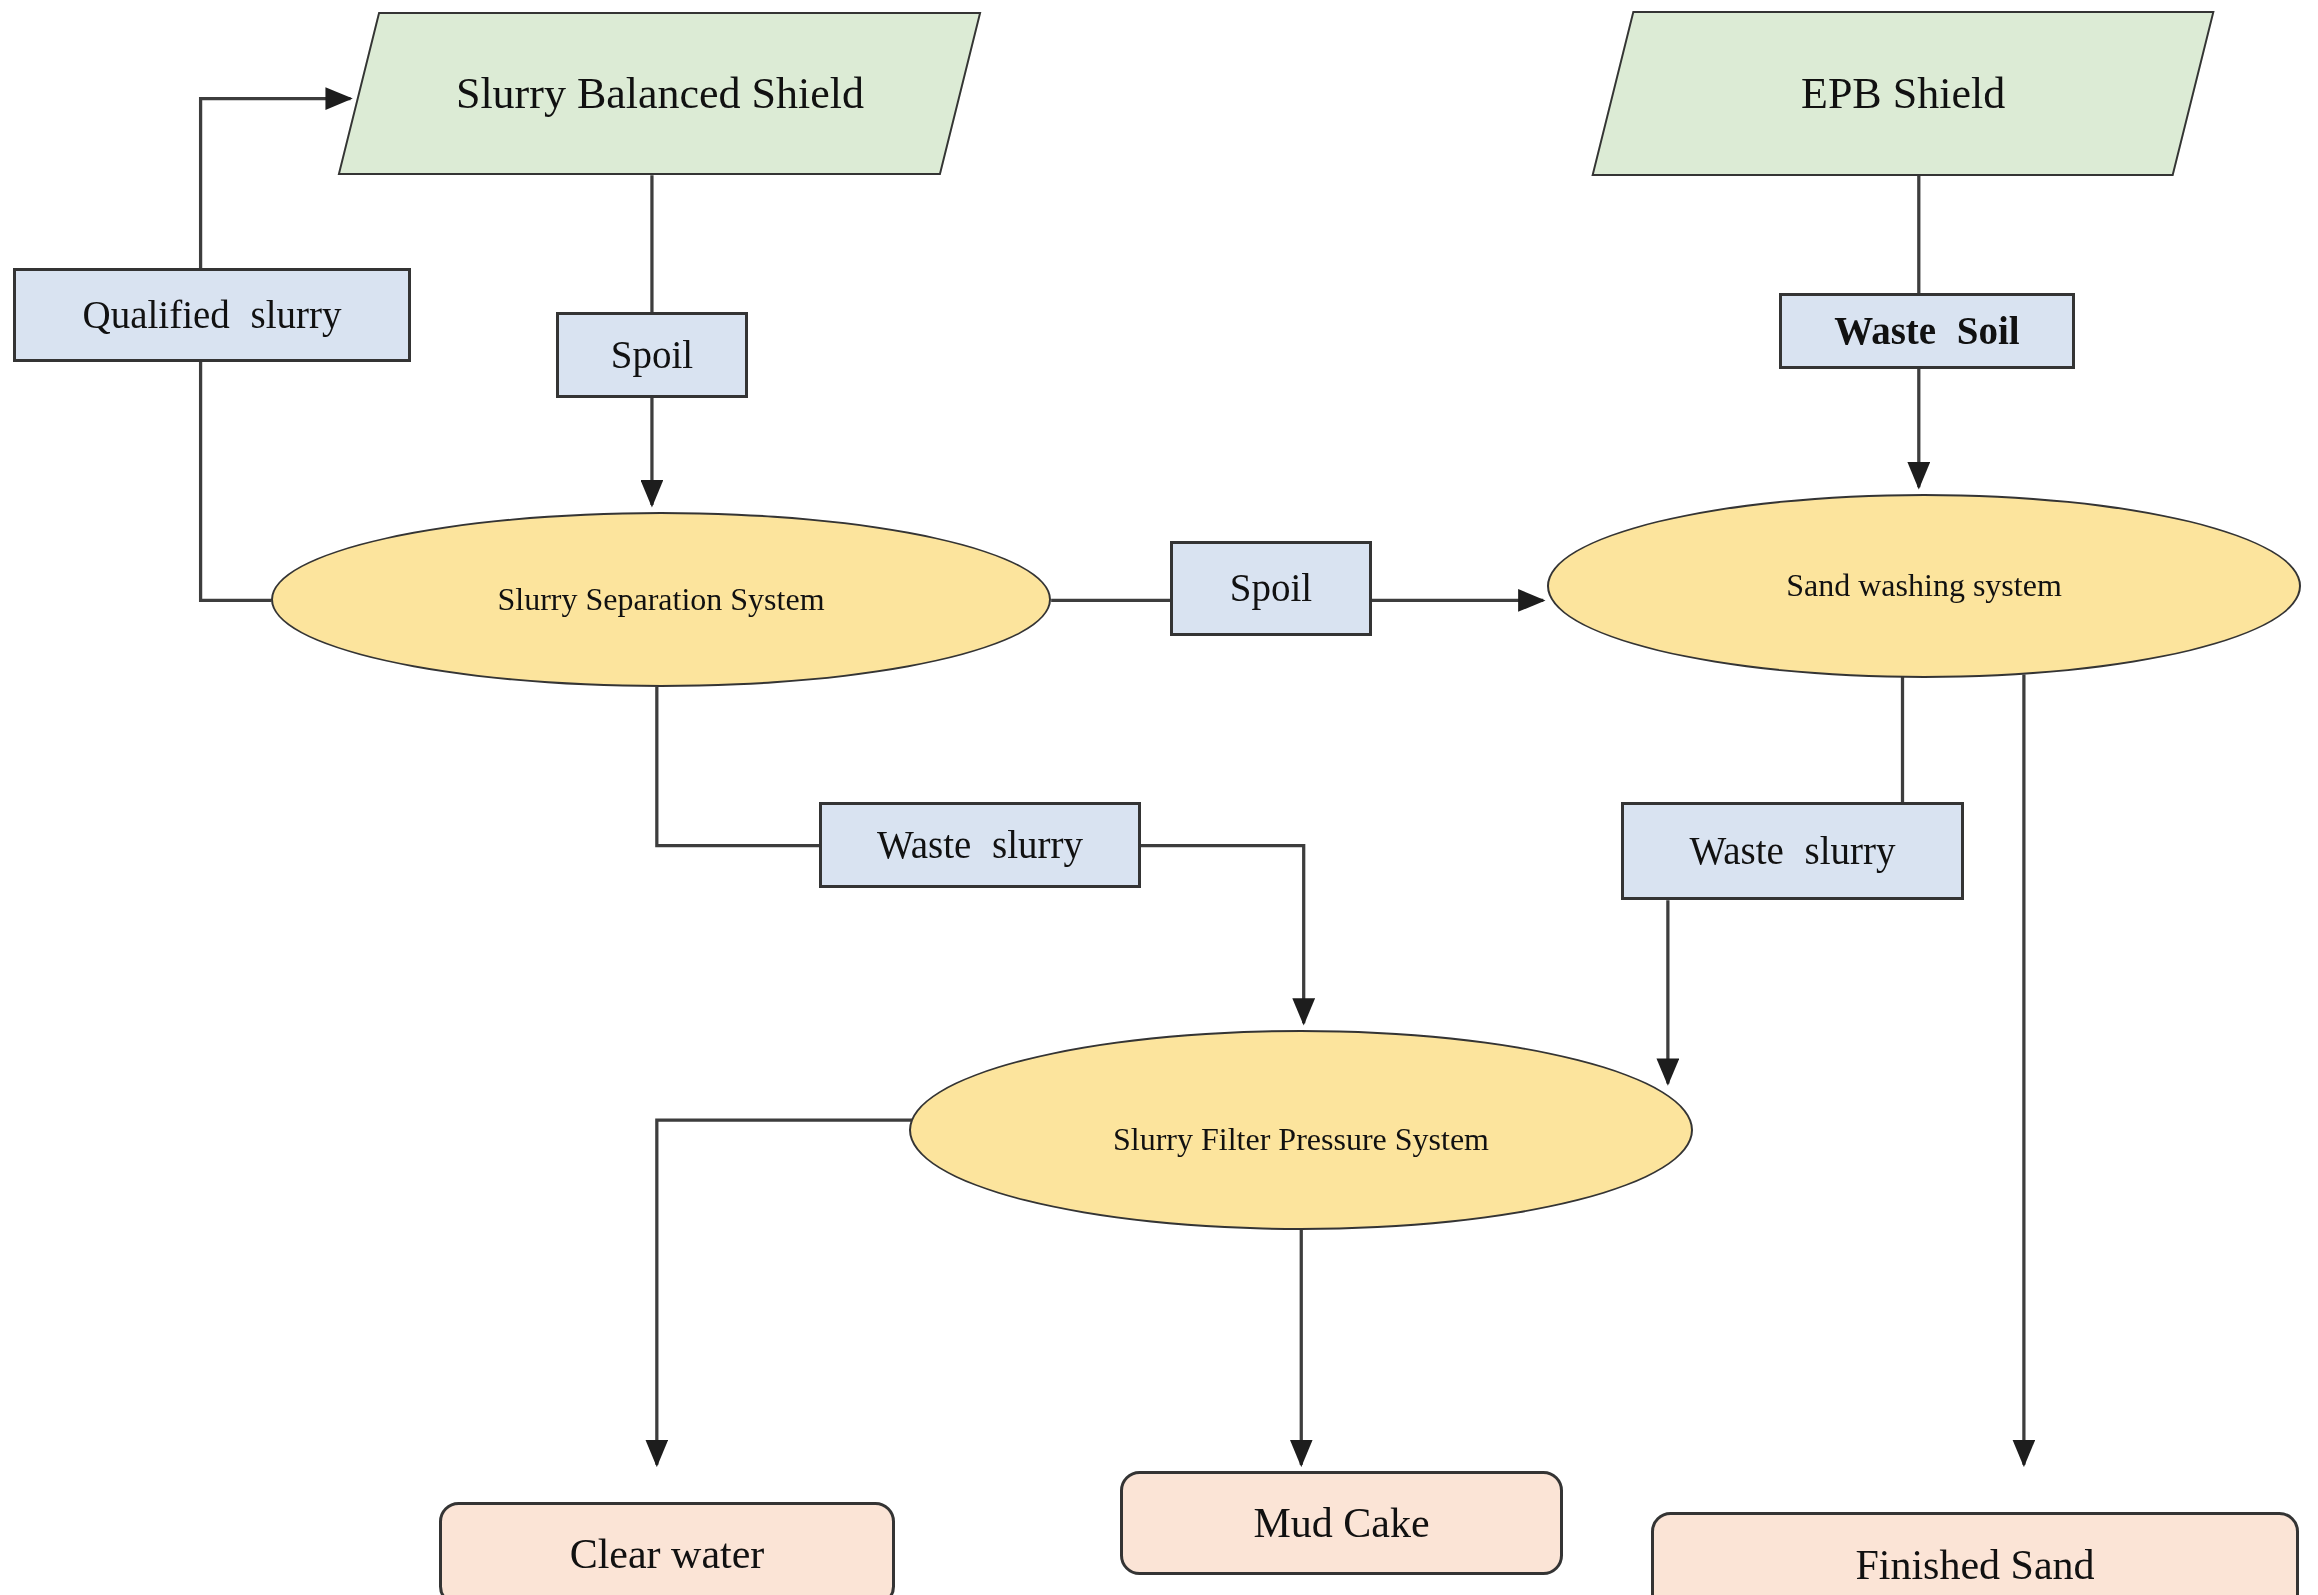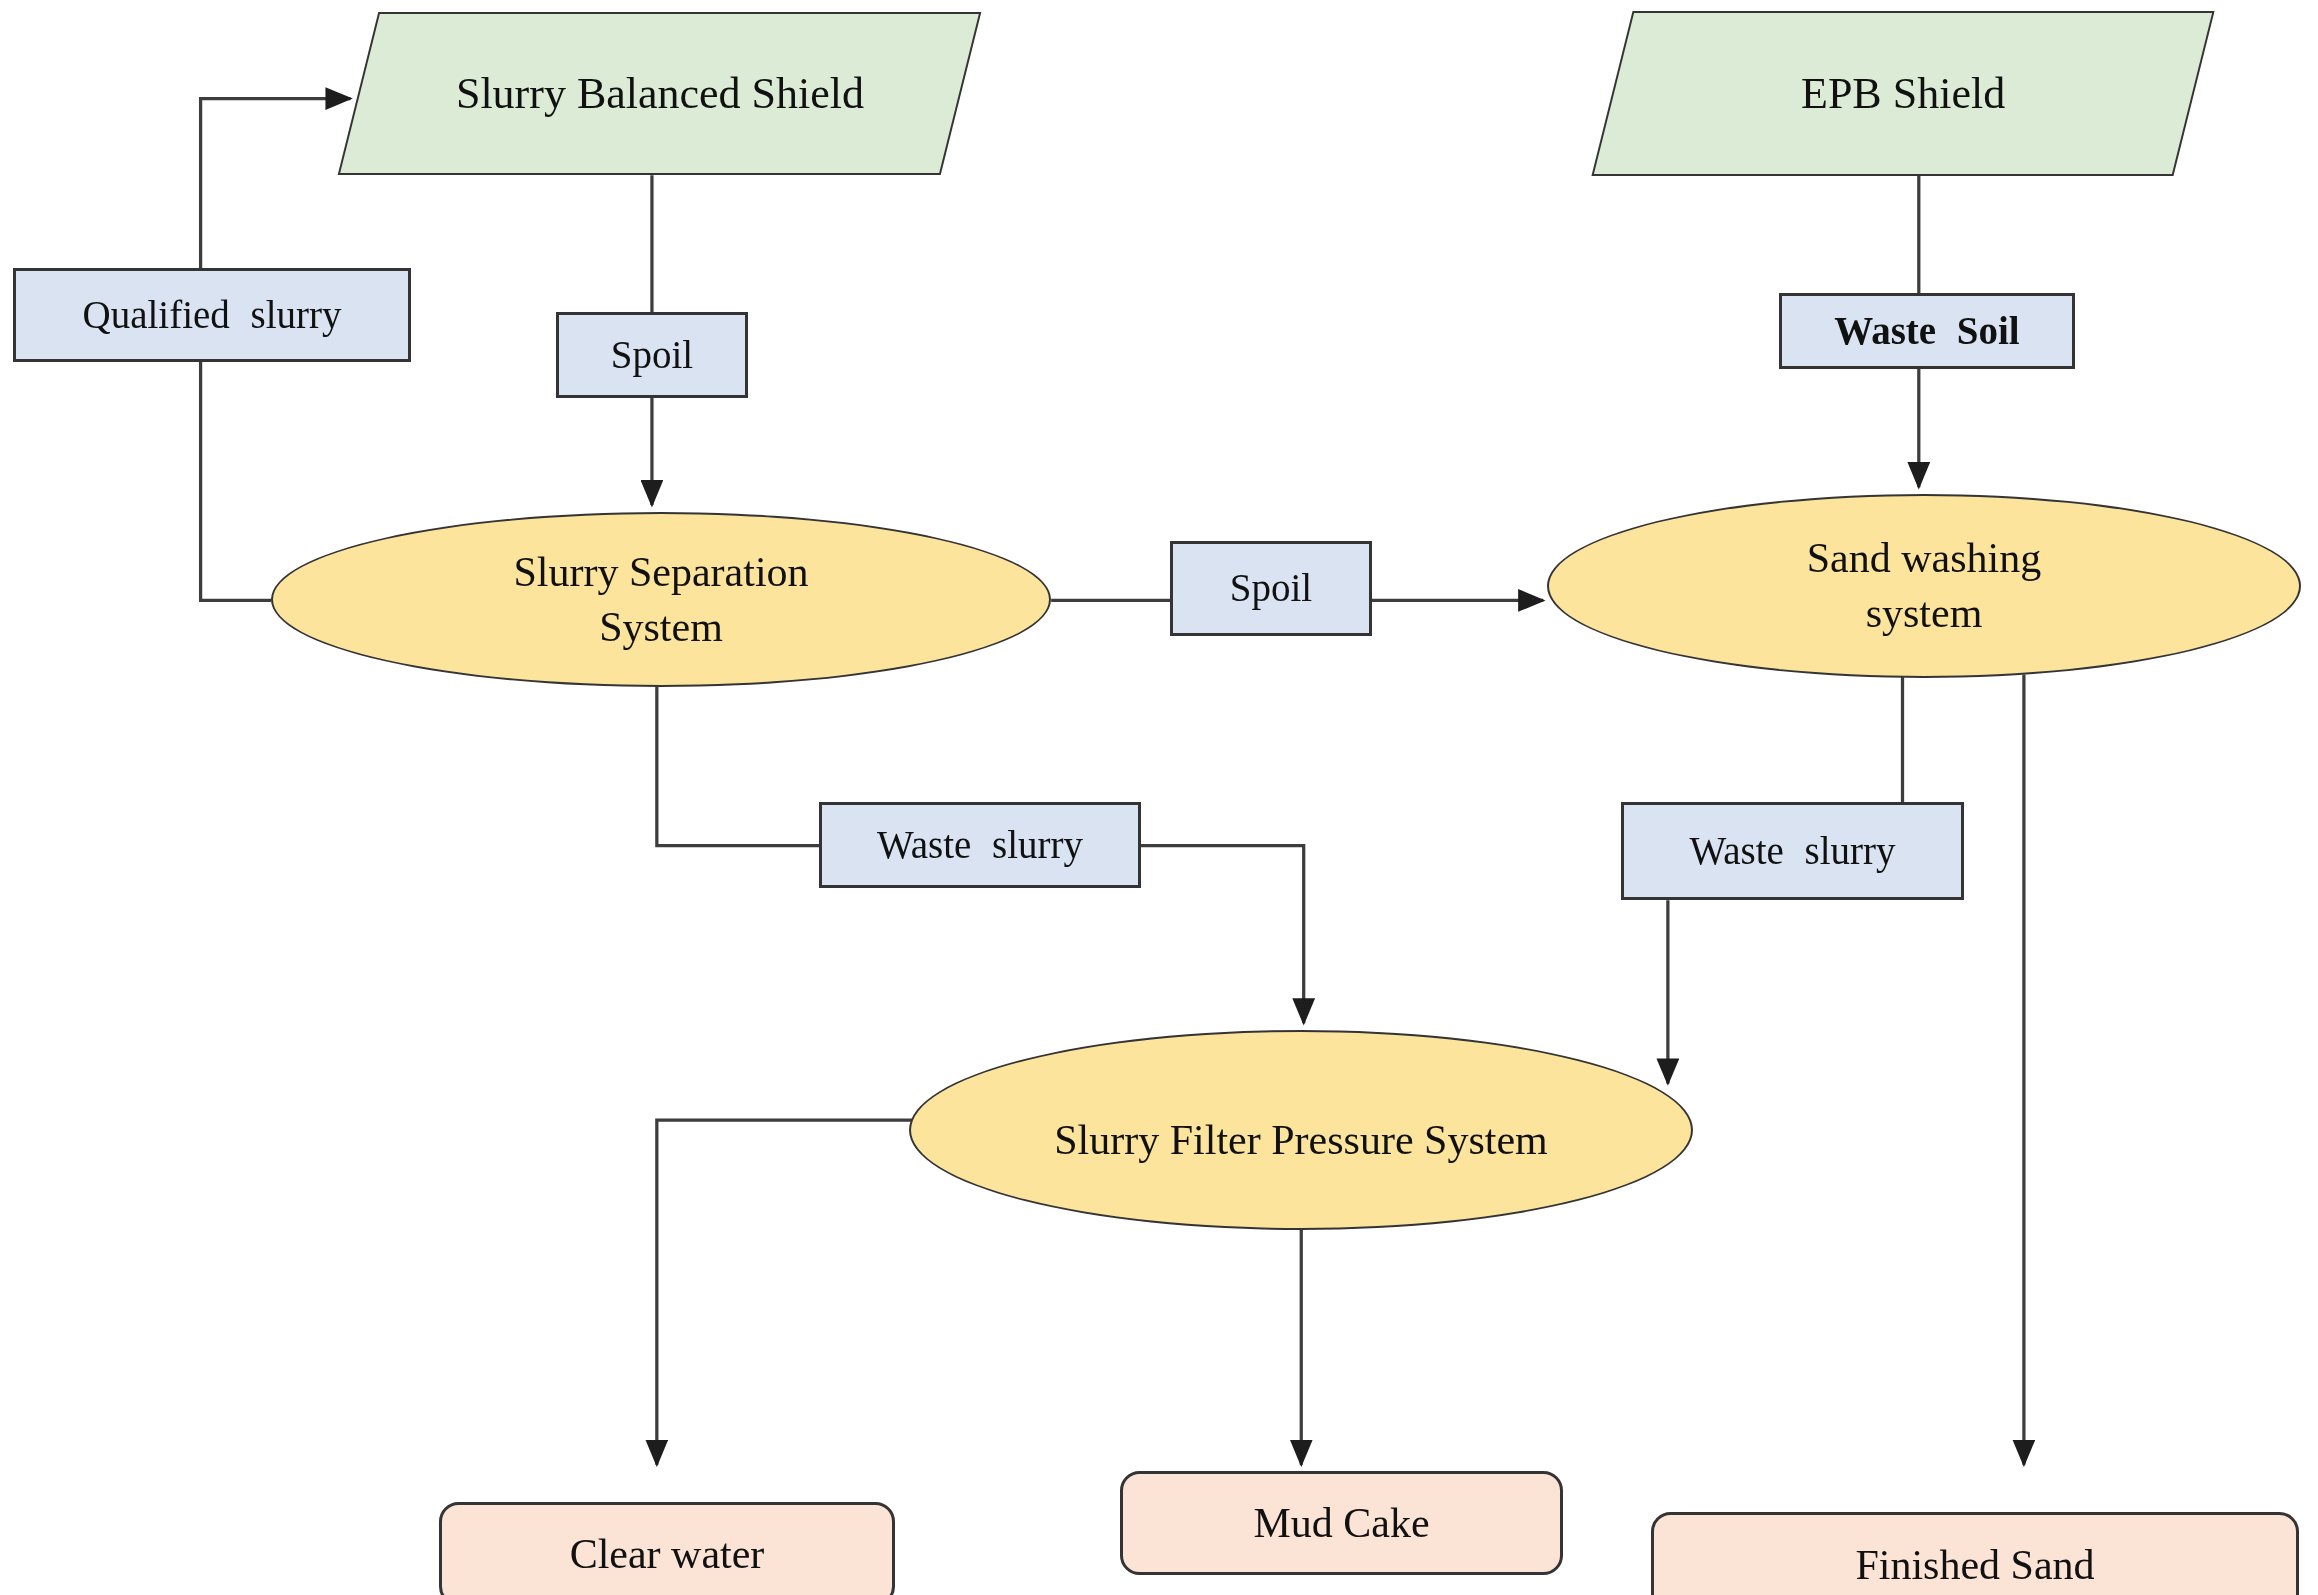--- a/index.html
+++ b/index.html
@@ -37,21 +37,21 @@
     background: var(--shield-fill, #dcebd5);
     border: 2.4px solid var(--border, #343434);
     transform: skewX(-14deg);
     font-size: 44px;
   }
   .shield .label { transform: skewX(14deg); }
   .process {
     background: var(--process-fill, #fce49d);
     border: 2.4px solid var(--border, #343434);
     border-radius: 50%;
-    font-size: 42px;
+    font-size: 32px;
     line-height: 1.3;
   }
   .flow-label {
     background: var(--label-fill, #d9e3f1);
     border: 3.3px solid var(--border, #343434);
     font-size: 39px;
     word-spacing: 0.28em;
     white-space: nowrap;
   }
   .output {

